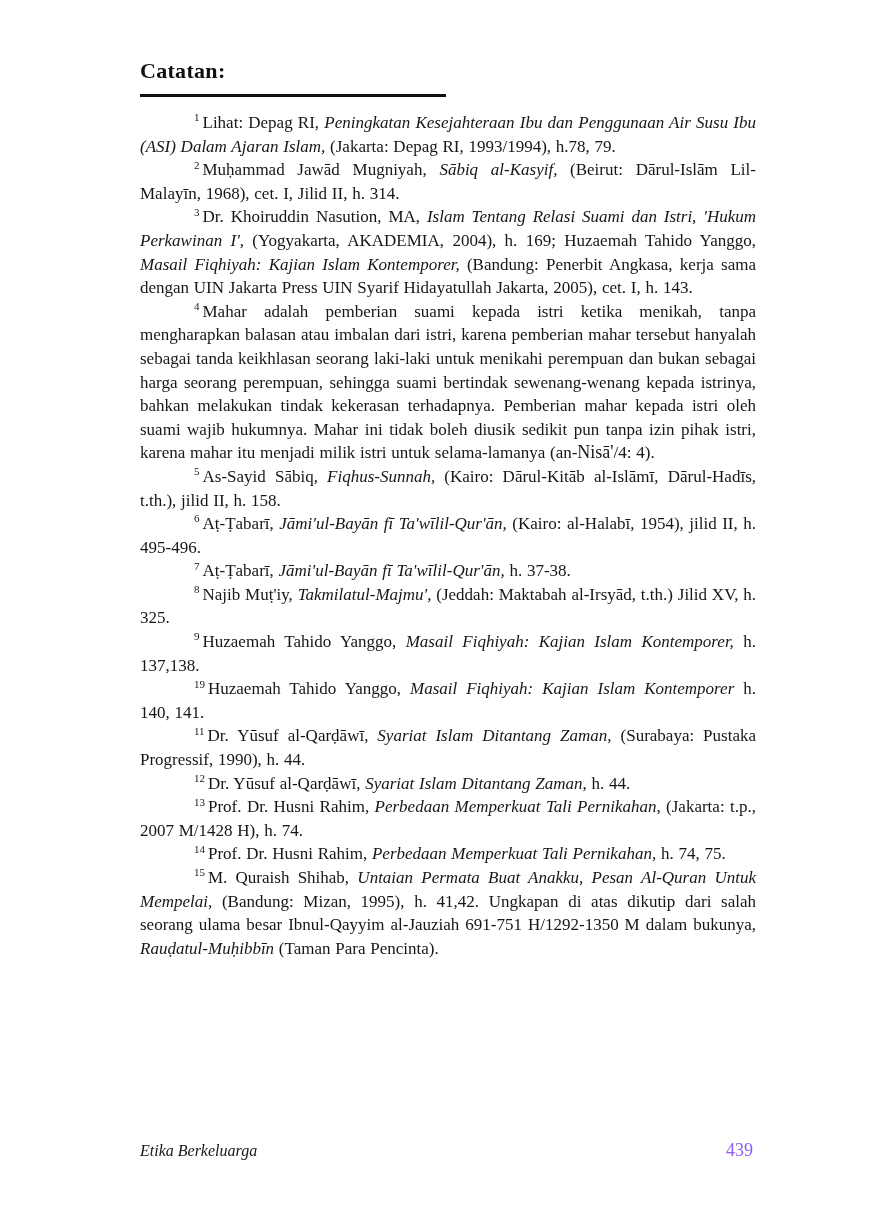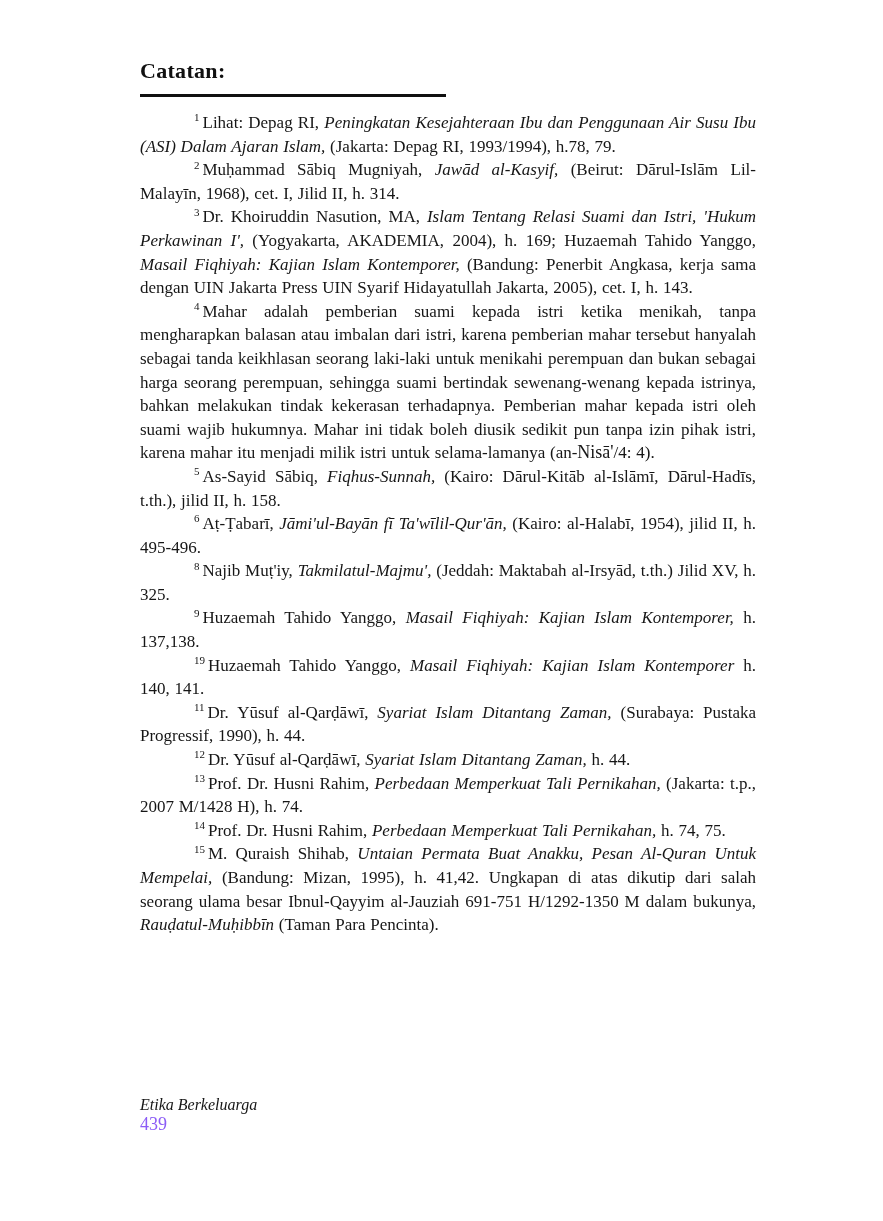--- a/index.html
+++ b/index.html
@@ -55,51 +55,51 @@
   }
   .it {
     font-style: italic;
   }
   .lg {
     font-size: 18px;
   }
   .footer {
     position: absolute;
     left: 140px;
-    top: 1096px;
+    top: 1140px;
     width: 613px;
     display: flex;
     justify-content: space-between;
-    align-items: flex-start;
-    flex-direction: column;
+    align-items: center;
   }
   .footer-book {
     font-style: italic;
     font-size: 16px;
     color: #161616;
   }
   .footer-page {
     font-size: 18px;
     color: #8b5cf6;
   }
 </style>
 </head>
 <body>
 
 <div class="page">
   <div class="content">
     <h1 class="heading">Catatan:</h1>
     <div class="heading-rule"></div>
     <div class="notes">
         <p class="note"><sup class="note-num">1</sup><span>Lihat: Depag RI, </span><span class="it">Peningkatan Kesejahteraan Ibu dan Penggunaan Air Susu Ibu (ASI) Dalam Ajaran Islam, </span><span>(Jakarta: Depag RI, 1993/1994), h.78, 79.</span></p>
-        <p class="note"><sup class="note-num">2</sup><span>Muḥammad Sābiq Mugniyah, </span><span class="it">Jawād al-Kasyif, </span><span>(Beirut: Dārul-Islām Lil-Malayīn, 1968), cet. I, Jilid II, h. 314.</span></p>
+        <p class="note"><sup class="note-num">2</sup><span>Muḥammad Jawād Mugniyah, </span><span class="it">Sābiq al-Kasyif, </span><span>(Beirut: Dārul-Islām Lil-Malayīn, 1968), cet. I, Jilid II, h. 314.</span></p>
         <p class="note"><sup class="note-num">3</sup><span>Dr. Khoiruddin Nasution, MA, </span><span class="it">Islam Tentang Relasi Suami dan Istri, 'Hukum Perkawinan I', </span><span>(Yogyakarta, AKADEMIA, 2004), h. 169; Huzaemah Tahido Yanggo, </span><span class="it">Masail Fiqhiyah: Kajian Islam Kontemporer, </span><span>(Bandung: Penerbit Angkasa, kerja sama dengan UIN Jakarta Press UIN Syarif Hidayatullah Jakarta, 2005), cet. I, h. 143.</span></p>
         <p class="note"><sup class="note-num">4</sup><span>Mahar adalah pemberian suami kepada istri ketika menikah, tanpa mengharapkan balasan atau imbalan dari istri, karena pemberian mahar tersebut hanyalah sebagai tanda keikhlasan seorang laki-laki untuk menikahi perempuan dan bukan sebagai harga seorang perempuan, sehingga suami bertindak sewenang-wenang kepada istrinya, bahkan melakukan tindak kekerasan terhadapnya. Pemberian mahar kepada istri oleh suami wajib hukumnya. Mahar ini tidak boleh diusik sedikit pun tanpa izin pihak istri, karena mahar itu menjadi milik istri untuk selama-lamanya (an-</span><span class="lg">Nisā'</span><span>/4: 4).</span></p>
         <p class="note"><sup class="note-num">5</sup><span>As-Sayid Sābiq, </span><span class="it">Fiqhus-Sunnah, </span><span>(Kairo: Dārul-Kitāb al-Islāmī,  Dārul-Hadīs, t.th.), jilid II, h. 158.</span></p>
         <p class="note"><sup class="note-num">6</sup><span>Aṭ-Ṭabarī, </span><span class="it">Jāmi'ul-Bayān fī Ta'wīlil-Qur'ān, </span><span>(Kairo: al-Halabī, 1954), jilid II, h. 495-496.</span></p>
+        <p class="note"><sup class="note-num">7</sup><span>Aṭ-Ṭabarī, </span><span class="it">Jāmi'ul-Bayān fī Ta'wīlil-Qur'ān, </span><span>h. 37-38.</span></p>
         <p class="note"><sup class="note-num">8</sup><span>Najib Muṭ'iy, </span><span class="it">Takmilatul-Majmu', </span><span>(Jeddah: Maktabah al-Irsyād, t.th.) Jilid XV, h. 325.</span></p>
         <p class="note"><sup class="note-num">9</sup><span>Huzaemah Tahido Yanggo, </span><span class="it">Masail Fiqhiyah: Kajian Islam Kontemporer, </span><span>h. 137,138.</span></p>
         <p class="note"><sup class="note-num">19</sup><span>Huzaemah Tahido Yanggo, </span><span class="it">Masail Fiqhiyah: Kajian Islam Kontemporer </span><span>h. 140, 141.</span></p>
         <p class="note"><sup class="note-num">11</sup><span>Dr. Yūsuf al-Qarḍāwī, </span><span class="it">Syariat Islam Ditantang Zaman, </span><span>(Surabaya: Pustaka Progressif, 1990), h. 44.</span></p>
         <p class="note"><sup class="note-num">12</sup><span>Dr. Yūsuf al-Qarḍāwī, </span><span class="it">Syariat Islam Ditantang Zaman, </span><span>h. 44.</span></p>
         <p class="note"><sup class="note-num">13</sup><span>Prof. Dr. Husni Rahim, </span><span class="it">Perbedaan Memperkuat Tali Pernikahan, </span><span>(Jakarta: t.p., 2007 M/1428 H), h. 74.</span></p>
         <p class="note"><sup class="note-num">14</sup><span>Prof. Dr. Husni Rahim, </span><span class="it">Perbedaan Memperkuat Tali Pernikahan, </span><span>h. 74, 75.</span></p>
         <p class="note"><sup class="note-num">15</sup><span>M. Quraish Shihab, </span><span class="it">Untaian Permata Buat Anakku, Pesan Al-Quran Untuk Mempelai, </span><span>(Bandung: Mizan, 1995), h. 41,42. Ungkapan di atas dikutip dari salah seorang ulama besar Ibnul-Qayyim al-Jauziah 691-751 H/1292-1350 M dalam bukunya, </span><span class="it">Rauḍatul-Muḥibbīn </span><span>(Taman Para Pencinta).</span></p>
       </div>
   </div>

